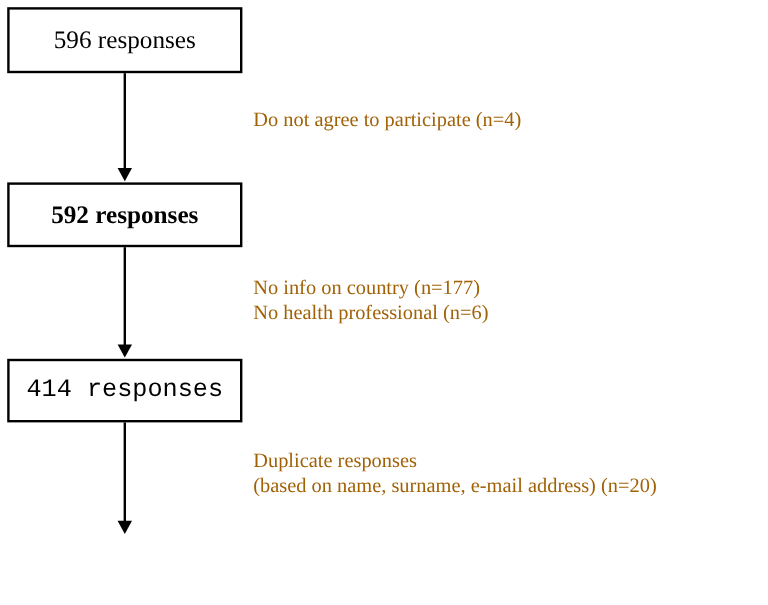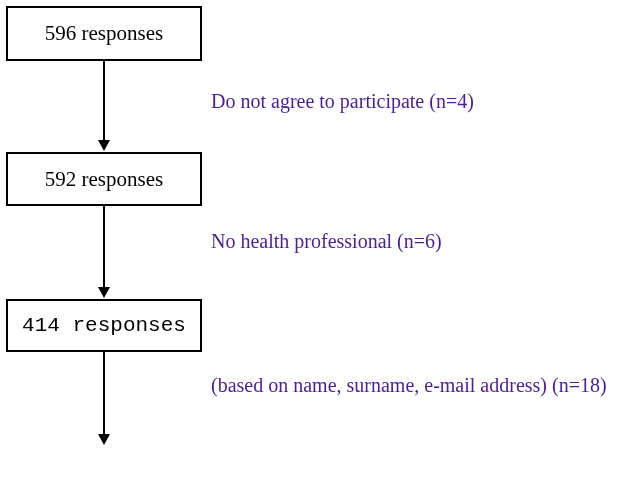--- a/index.html
+++ b/index.html
@@ -45,29 +45,29 @@
   .arrow-head {
     position: absolute;
     width: 0;
     height: 0;
     border-left: 6px solid transparent;
     border-right: 6px solid transparent;
     border-top: 11px solid #000000;
   }
   .edge-label {
     position: absolute;
-    font-size: 20px;
+    font-size: 17px;
     line-height: 1.25;
-    color: #4c1d95;
+    color: #a16207;
     white-space: nowrap;
   }
 
   
   #node-0 { left: 6px;  top: 6px;   width: 196px; height: 55px; }
-  #node-1 { left: 6px;  top: 152px; width: 196px; height: 54px; }
+  #node-1 { left: 6px;  top: 152px; width: 196px; height: 54px; font-weight: bold; }
   #node-2 { left: 6px;  top: 299px; width: 196px; height: 53px; font-family: Liberation Mono, monospace; }
   #node-3 { left: 6px;  top: 446px; width: 196px; height: 53px; }
 
   
   #arrow-0 { left: 103px; top: 61px;  height: 80px; }
   #arrow-1 { left: 103px; top: 206px; height: 82px; }
   #arrow-2 { left: 103px; top: 352px; height: 83px; }
 
   
   #arrow-head-0 { left: 98px;  top: 140px; }
@@ -96,28 +96,30 @@
   </div>
 
   <div class="node-box" id="node-1">
     <span class="node-label">592 responses</span>
   </div>
 
   <div class="arrow" id="arrow-1"></div>
   <div class="arrow-head" id="arrow-head-1"></div>
 
   <div class="edge-label" id="edge-label-1">
+    <div>No info on country (n=177)</div>
     <div>No health professional (n=6)</div>
   </div>
 
   <div class="node-box" id="node-2">
     <span class="node-label">414 responses</span>
   </div>
 
   <div class="arrow" id="arrow-2"></div>
   <div class="arrow-head" id="arrow-head-2"></div>
 
   <div class="edge-label" id="edge-label-2">
-    <div>(based on name, surname, e-mail address) (n=18)</div>
+    <div>Duplicate responses</div>
+    <div>(based on name, surname, e-mail address) (n=20)</div>
   </div>
 
 
 </div>
 
 </body></html>

